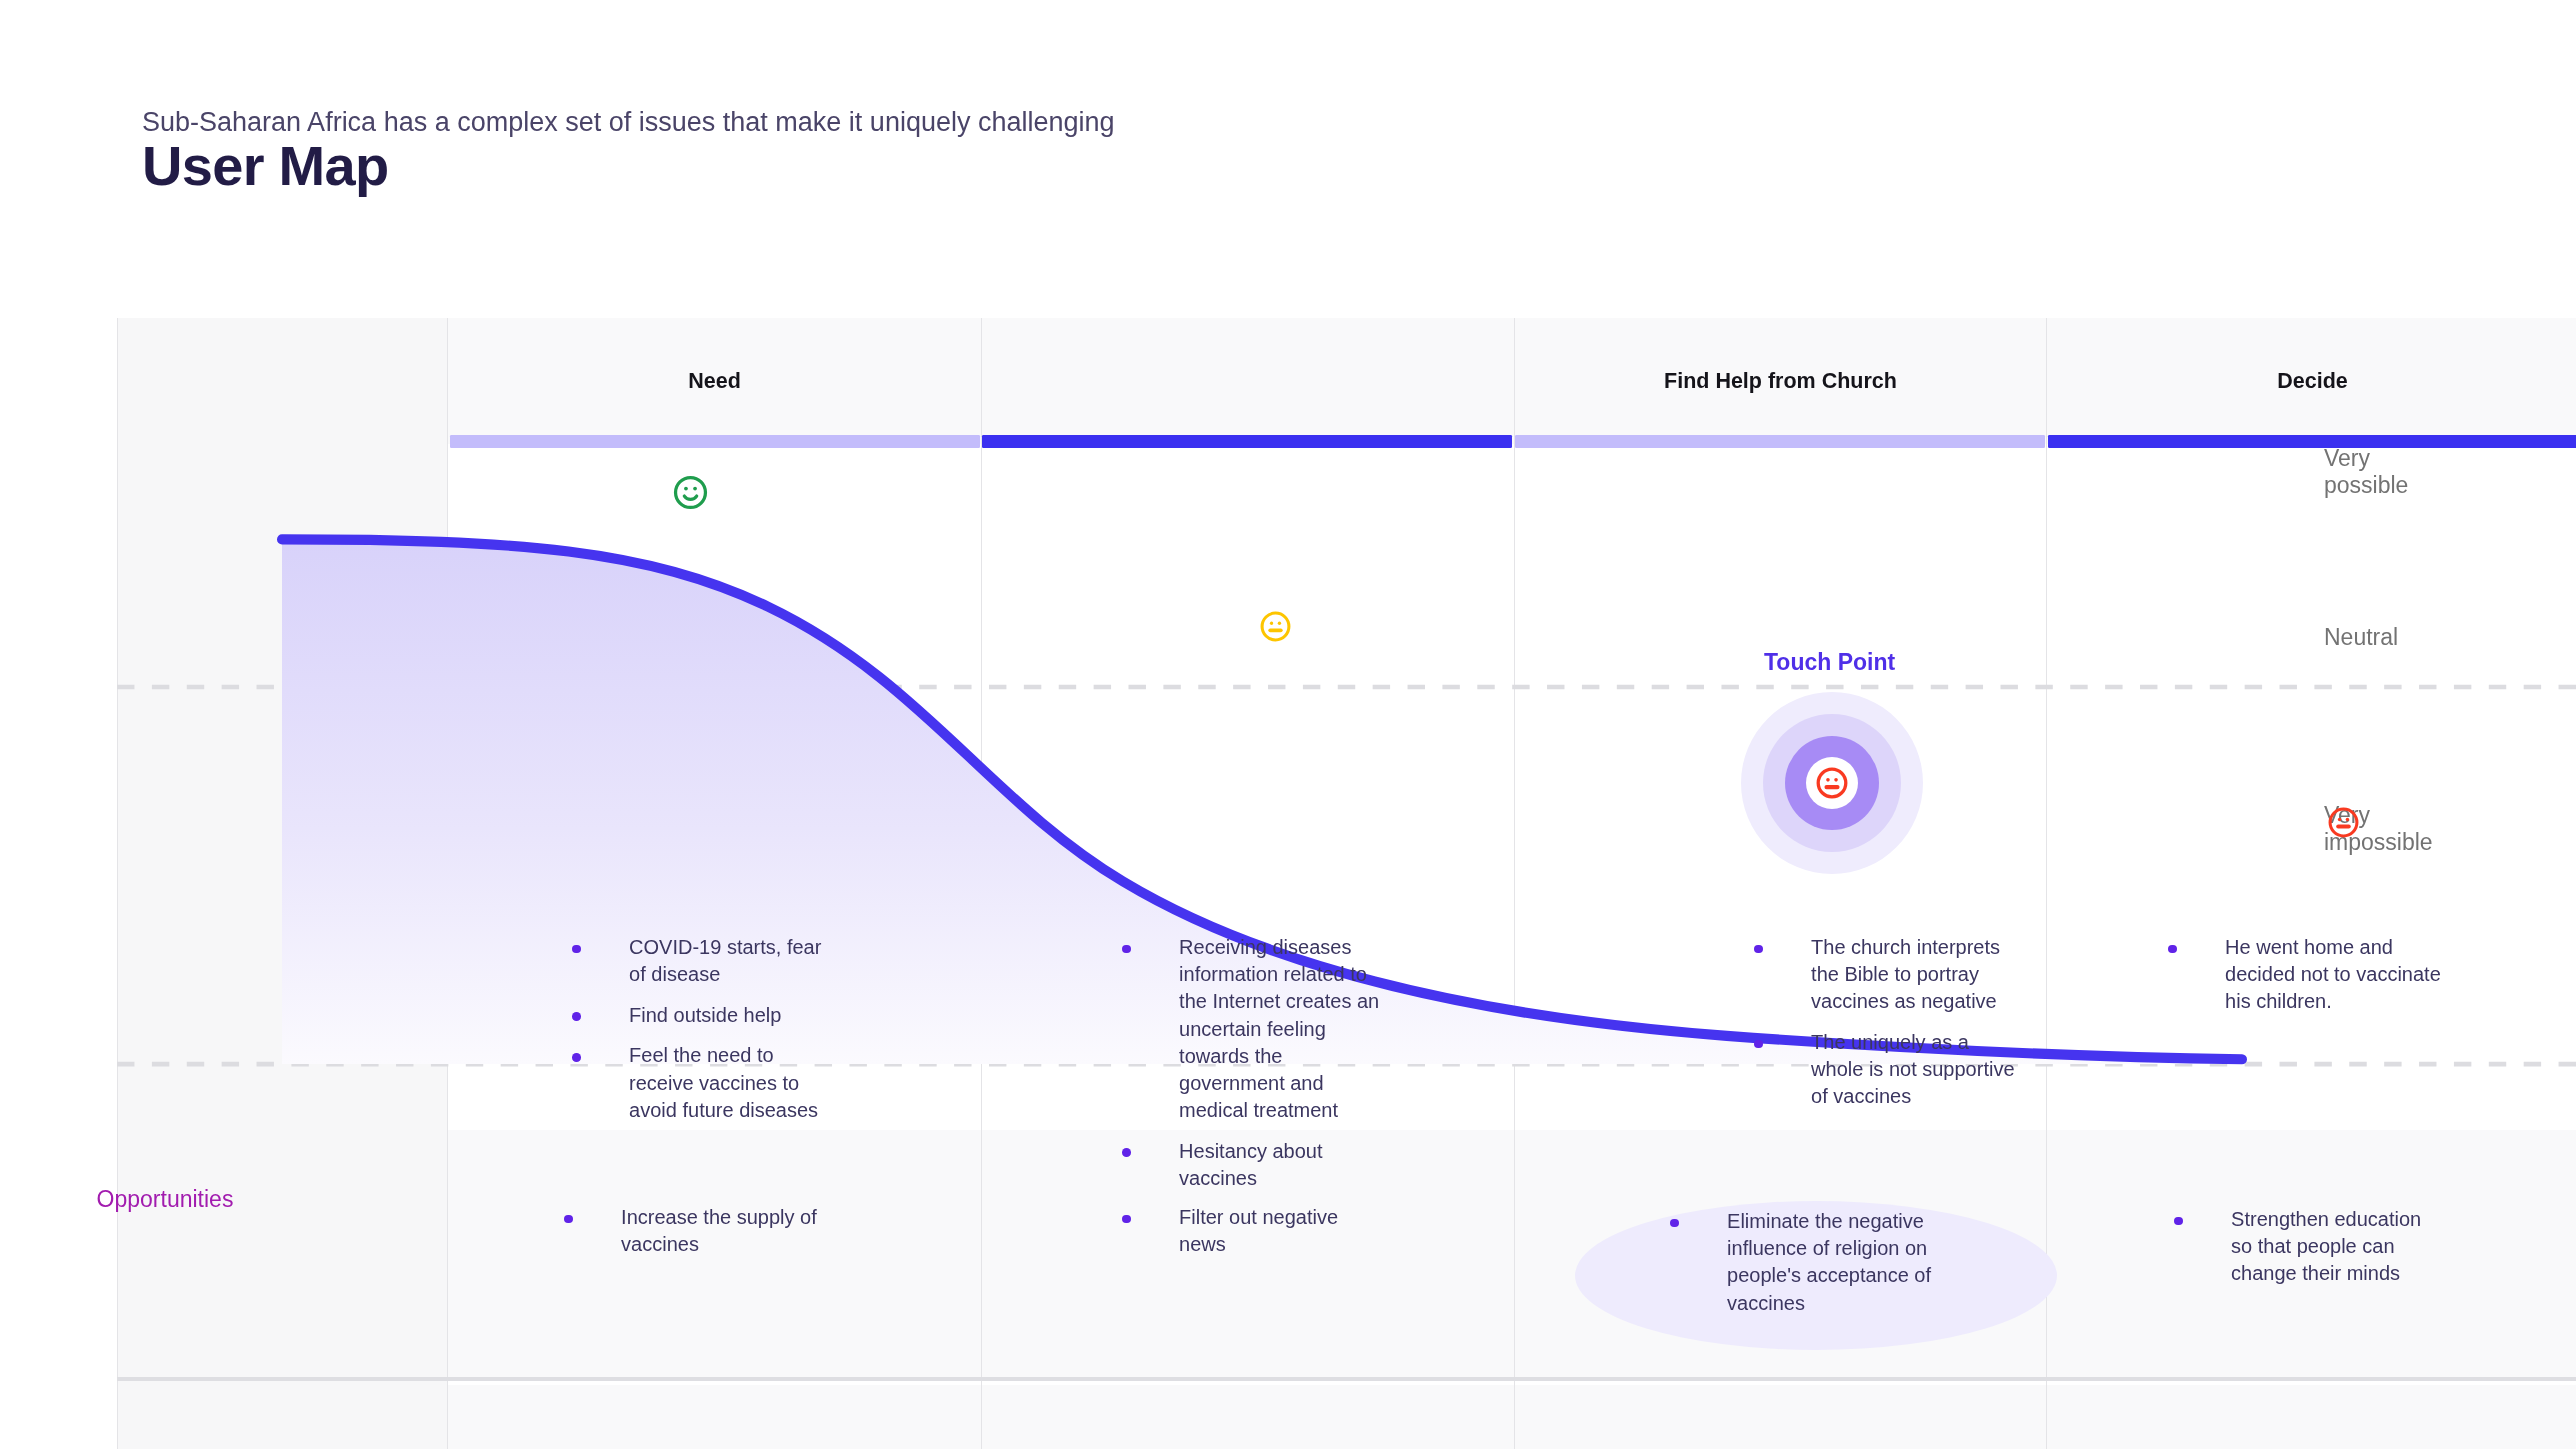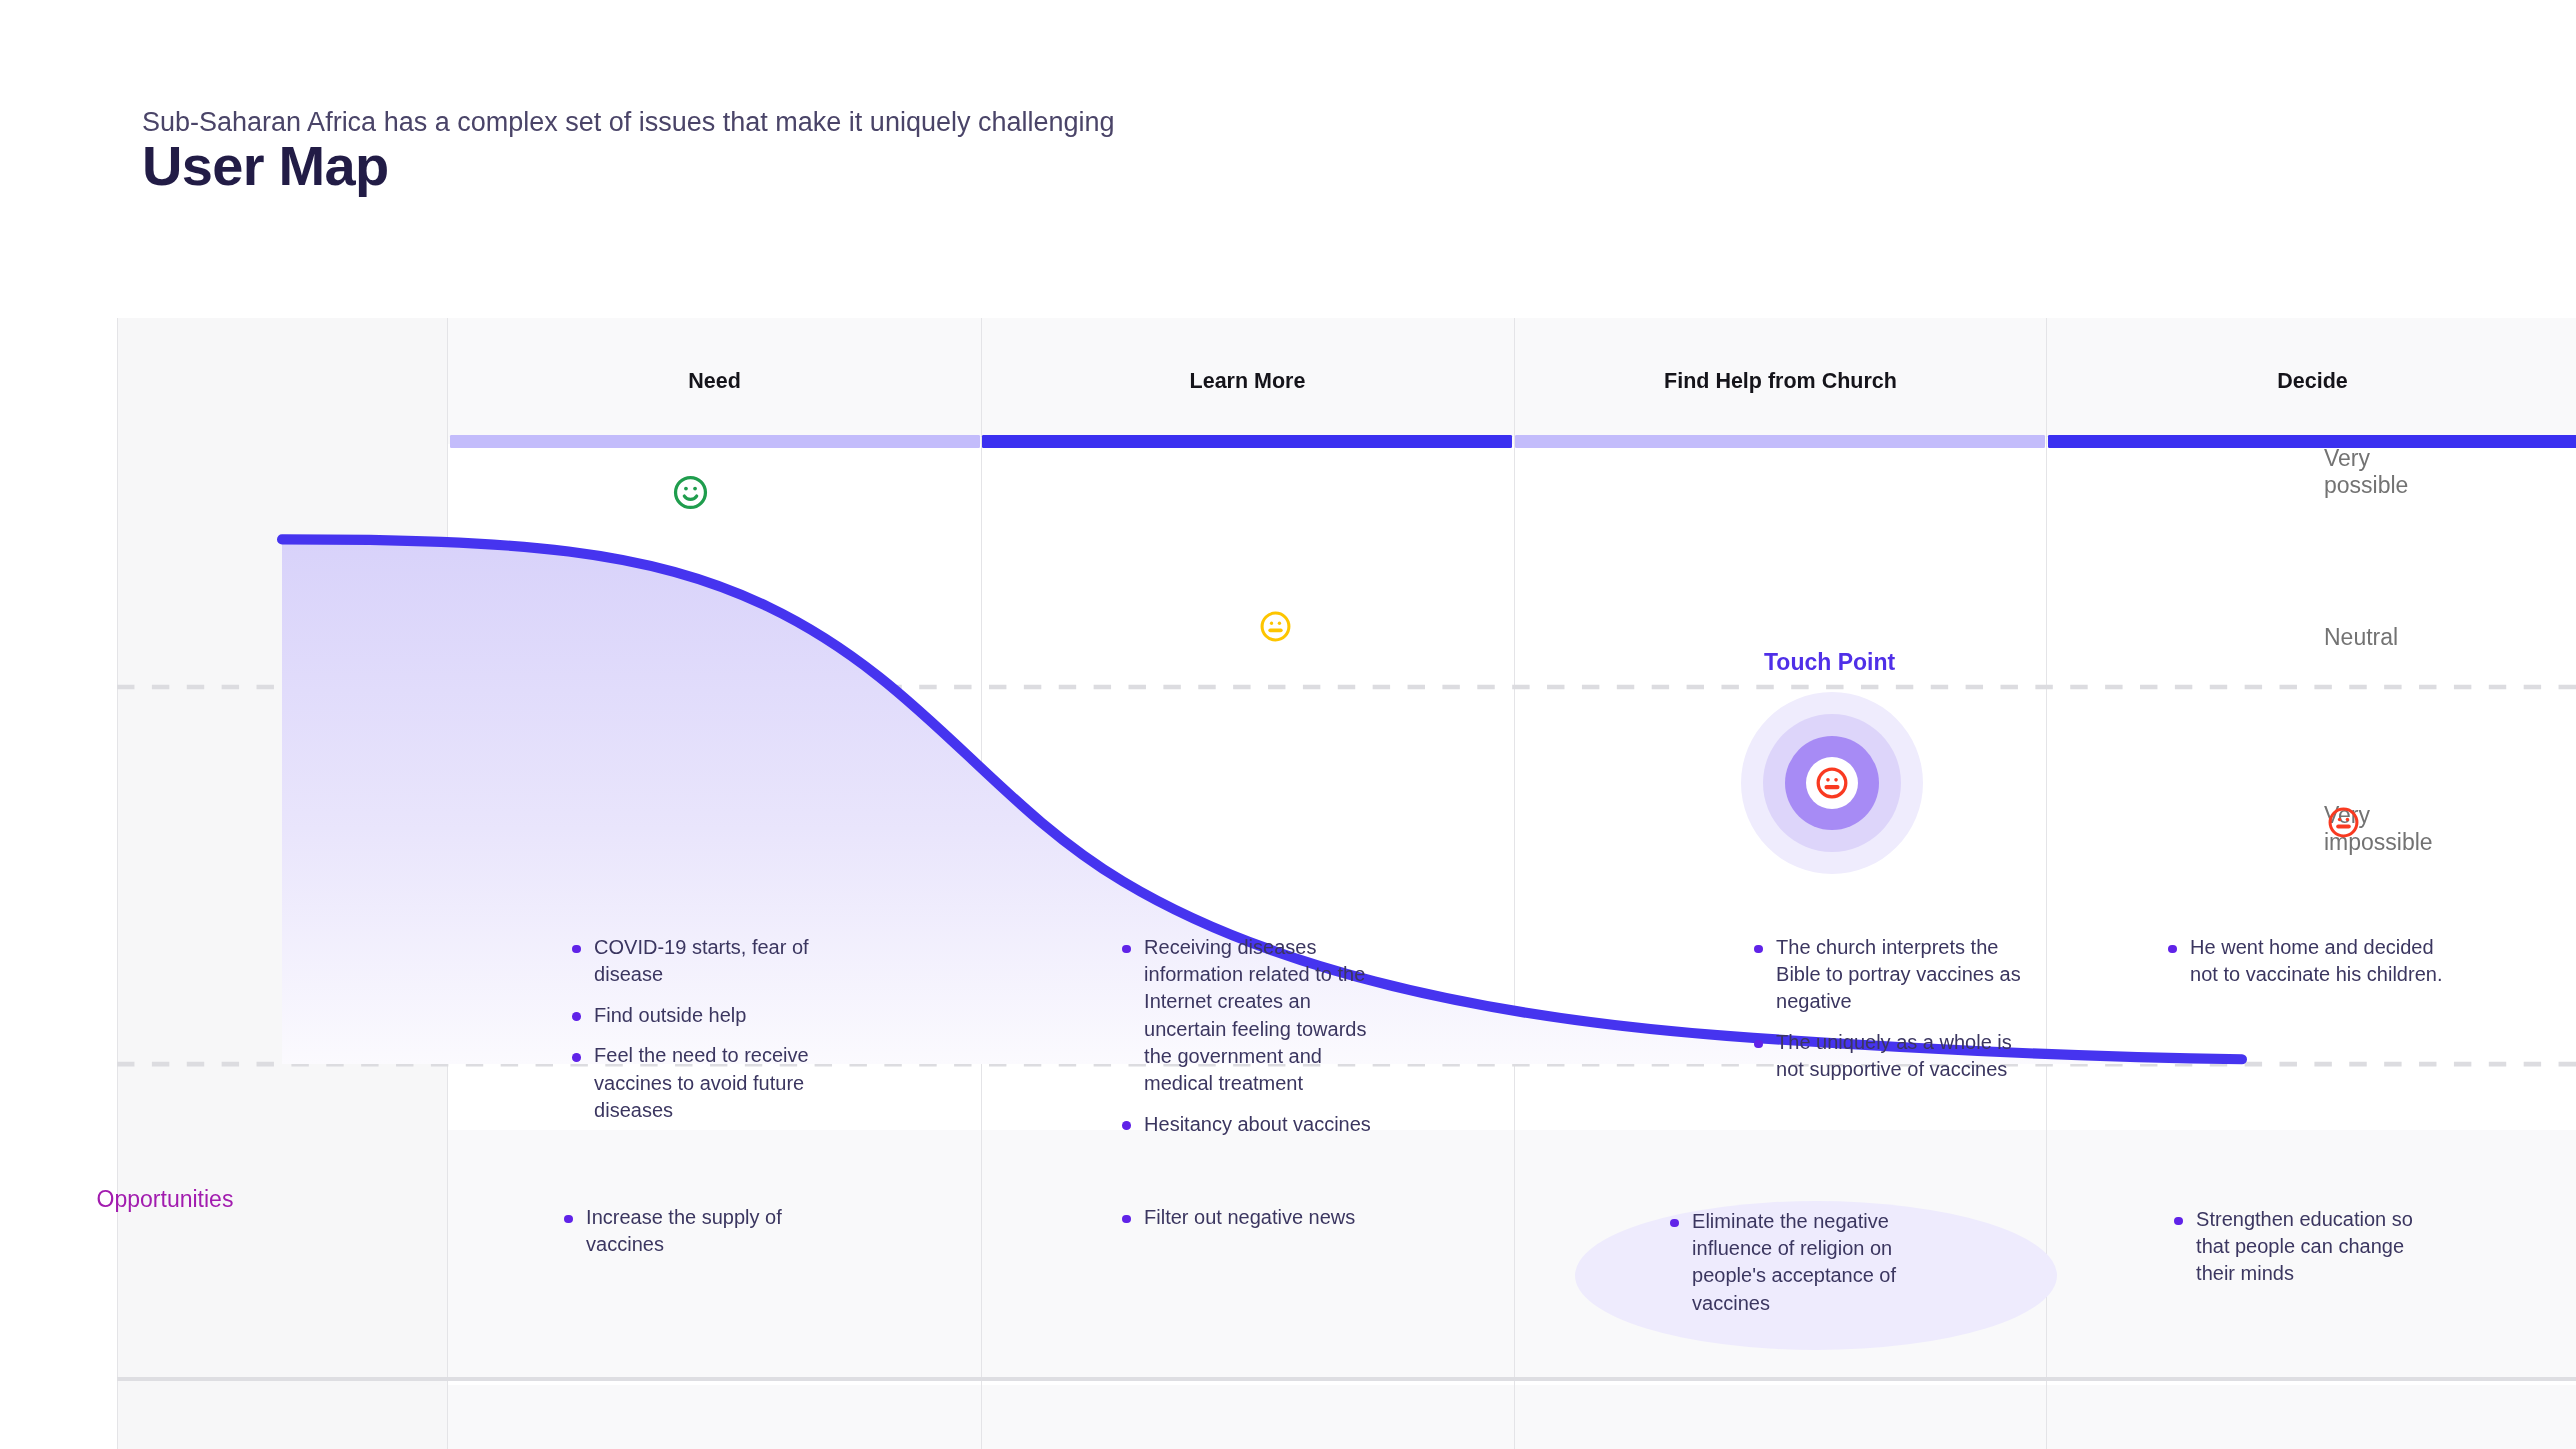--- a/index.html
+++ b/index.html
@@ -125,20 +125,21 @@
     position: absolute; left: 1575px; top: 1201px;
     width: 482px; height: 149px;
     background: #eeebfd; border-radius: 50%;
   }
 
   
   .bullet-list { position: absolute; }
   .bullet-item {
     display: flex; align-items: flex-start;
     margin-bottom: 13.4px;
+    gap: 35px;
   }
   .bullet-dot {
     flex: 0 0 auto;
     width: 8.7px; height: 8.7px; border-radius: 50%;
     background: #6023e8;
     margin-top: 10.7px; margin-right: 13.4px;
   }
   .bullet-text {
     font-size: 20px; color: #3b3660; line-height: 1.36;
   }
@@ -159,23 +160,20 @@
   <div class="opps-band"></div>
 
   <div class="vline" style="left:864px"></div>
   <div class="vline" style="left:1397px"></div>
   <div class="vline" style="left:1929px"></div>
 
   <div class="row-divider"></div>
 
   <div class="col-header" style="left:331px;  width:533px">
       <span>Need</span>
-    </div>
-  <div class="col-header" style="left:864px; width:533px">
-      <span>Learn More</span>
     </div>
   <div class="col-header" style="left:1397px; width:533px">
       <span>Find Help from Church</span>
     </div>
   <div class="col-header" style="left:1929px; width:533px">
       <span>Decide</span>
     </div>
 
   <div class="col-bar" style="left:333px;  width:530px; background:#c3bcfb"></div>
   <div class="col-bar" style="left:865px; width:530px; background:#3b30f0"></div>

